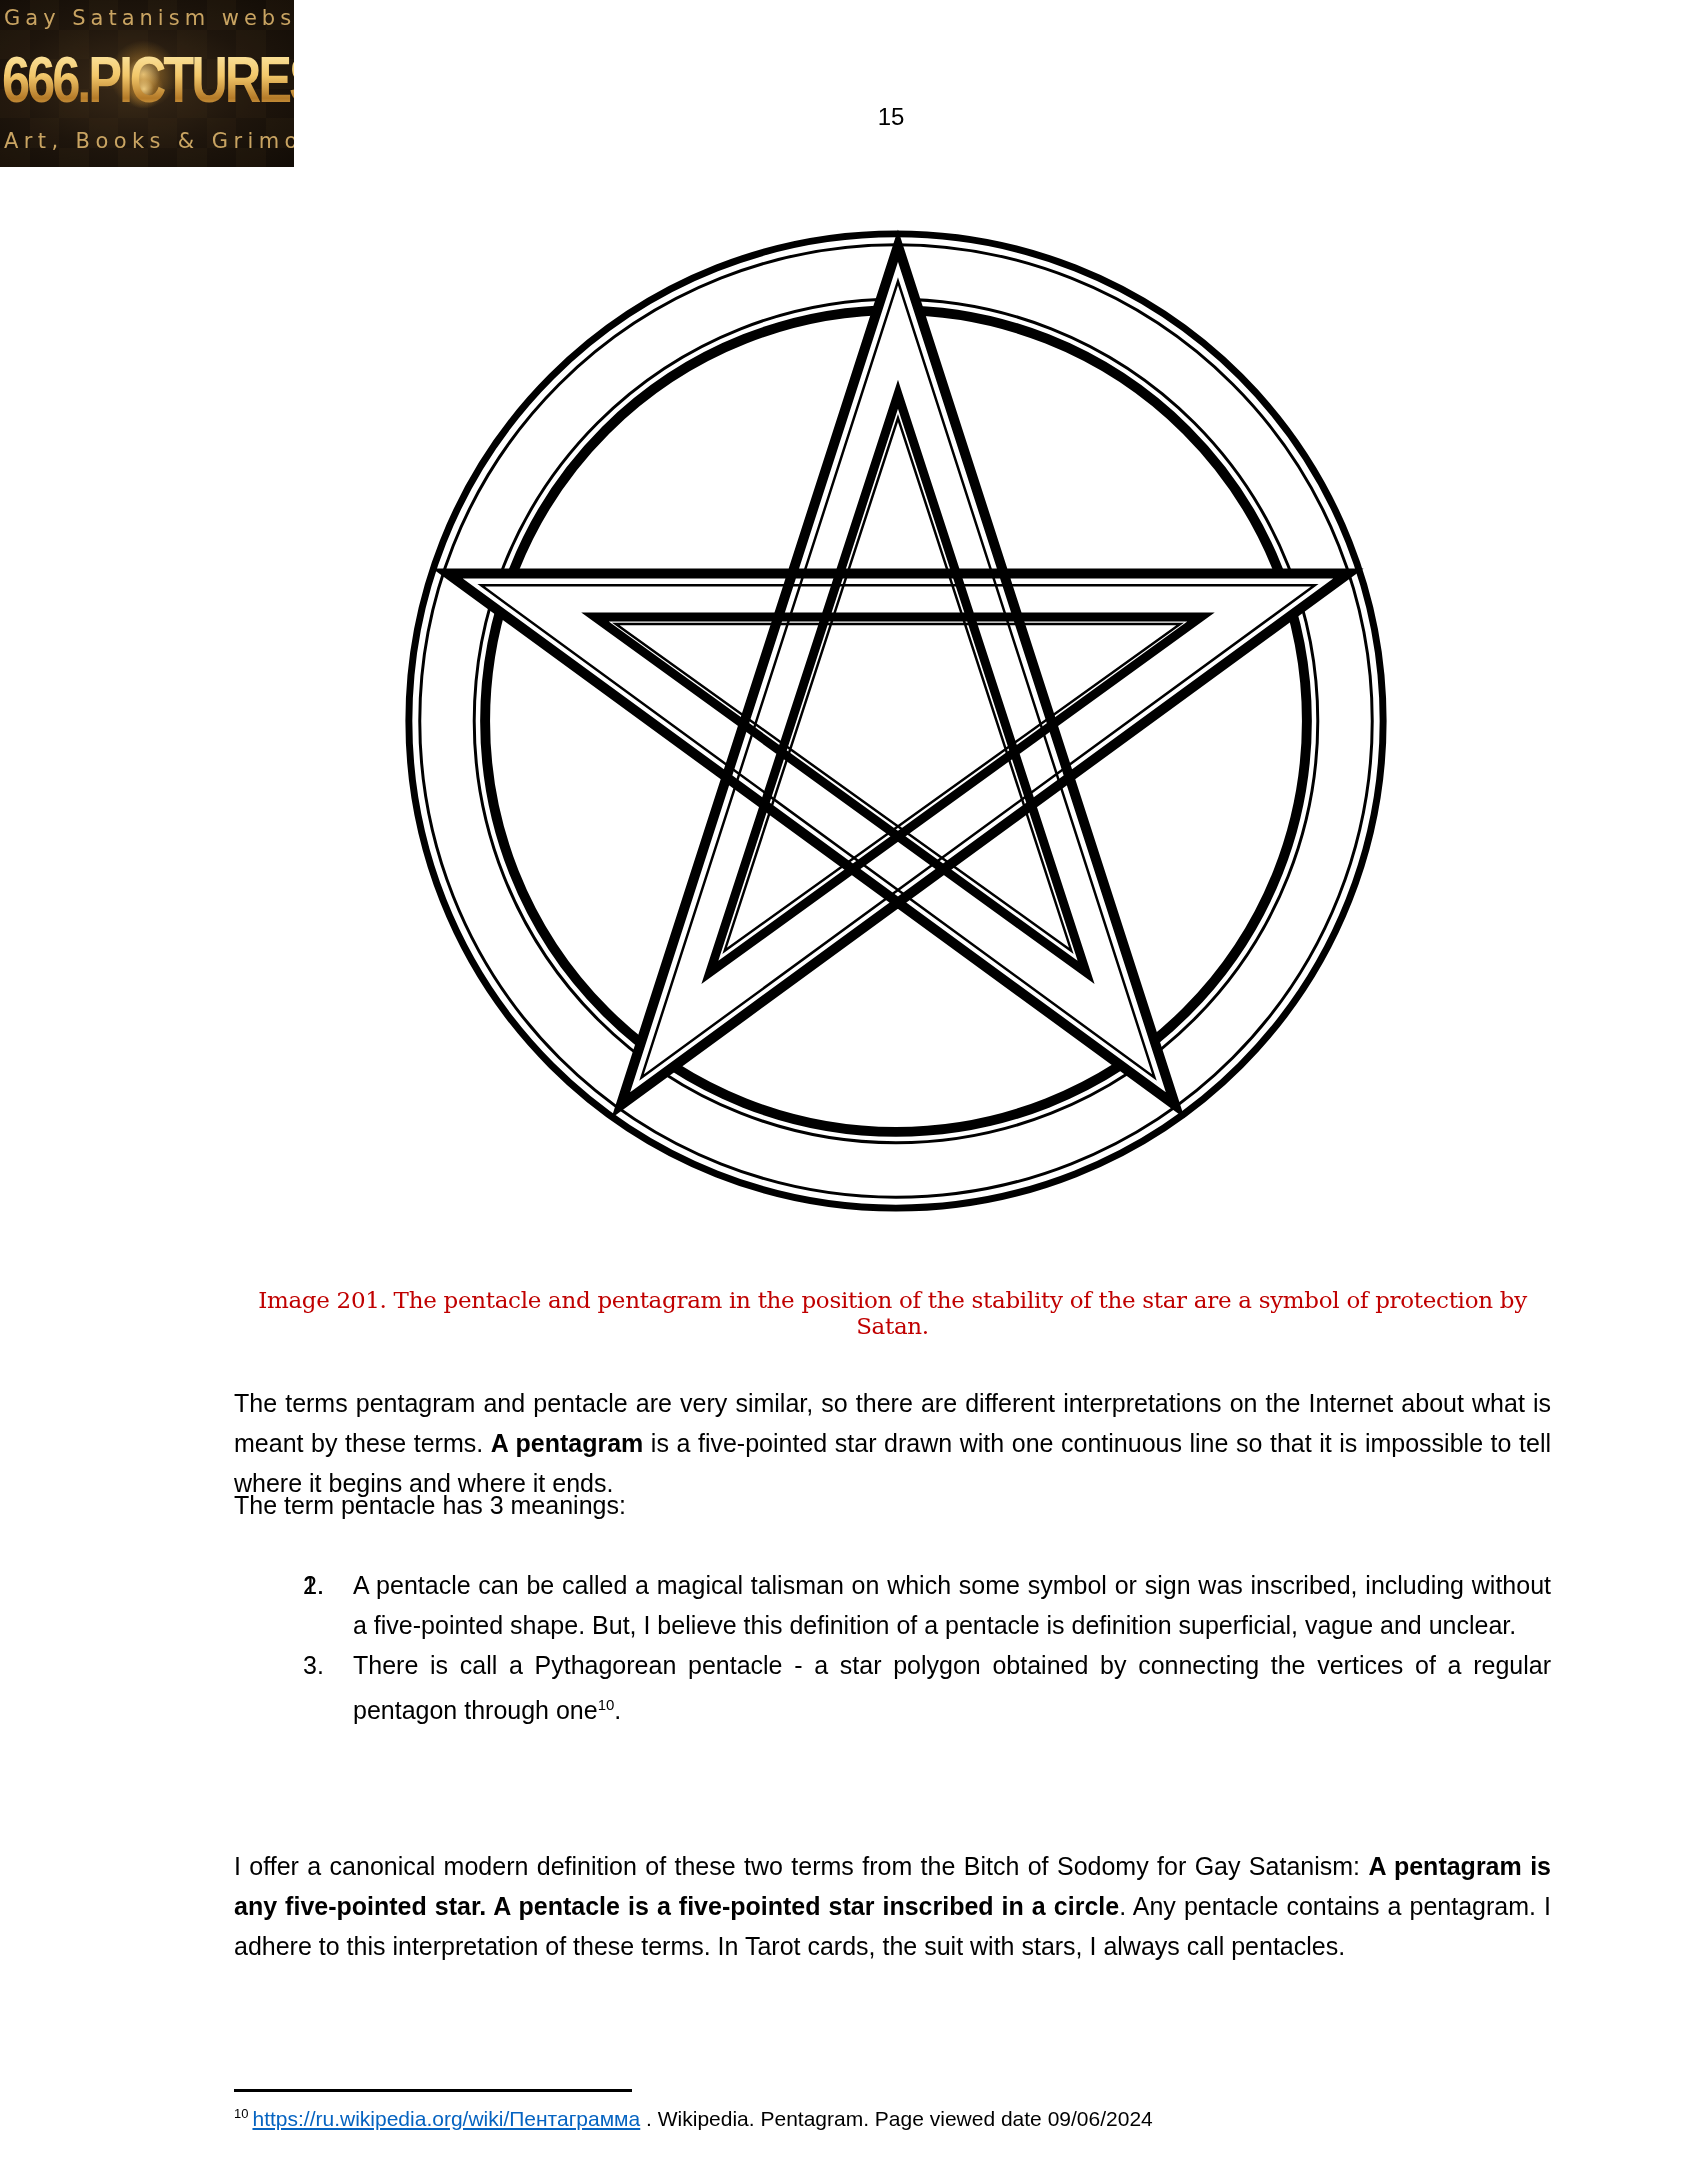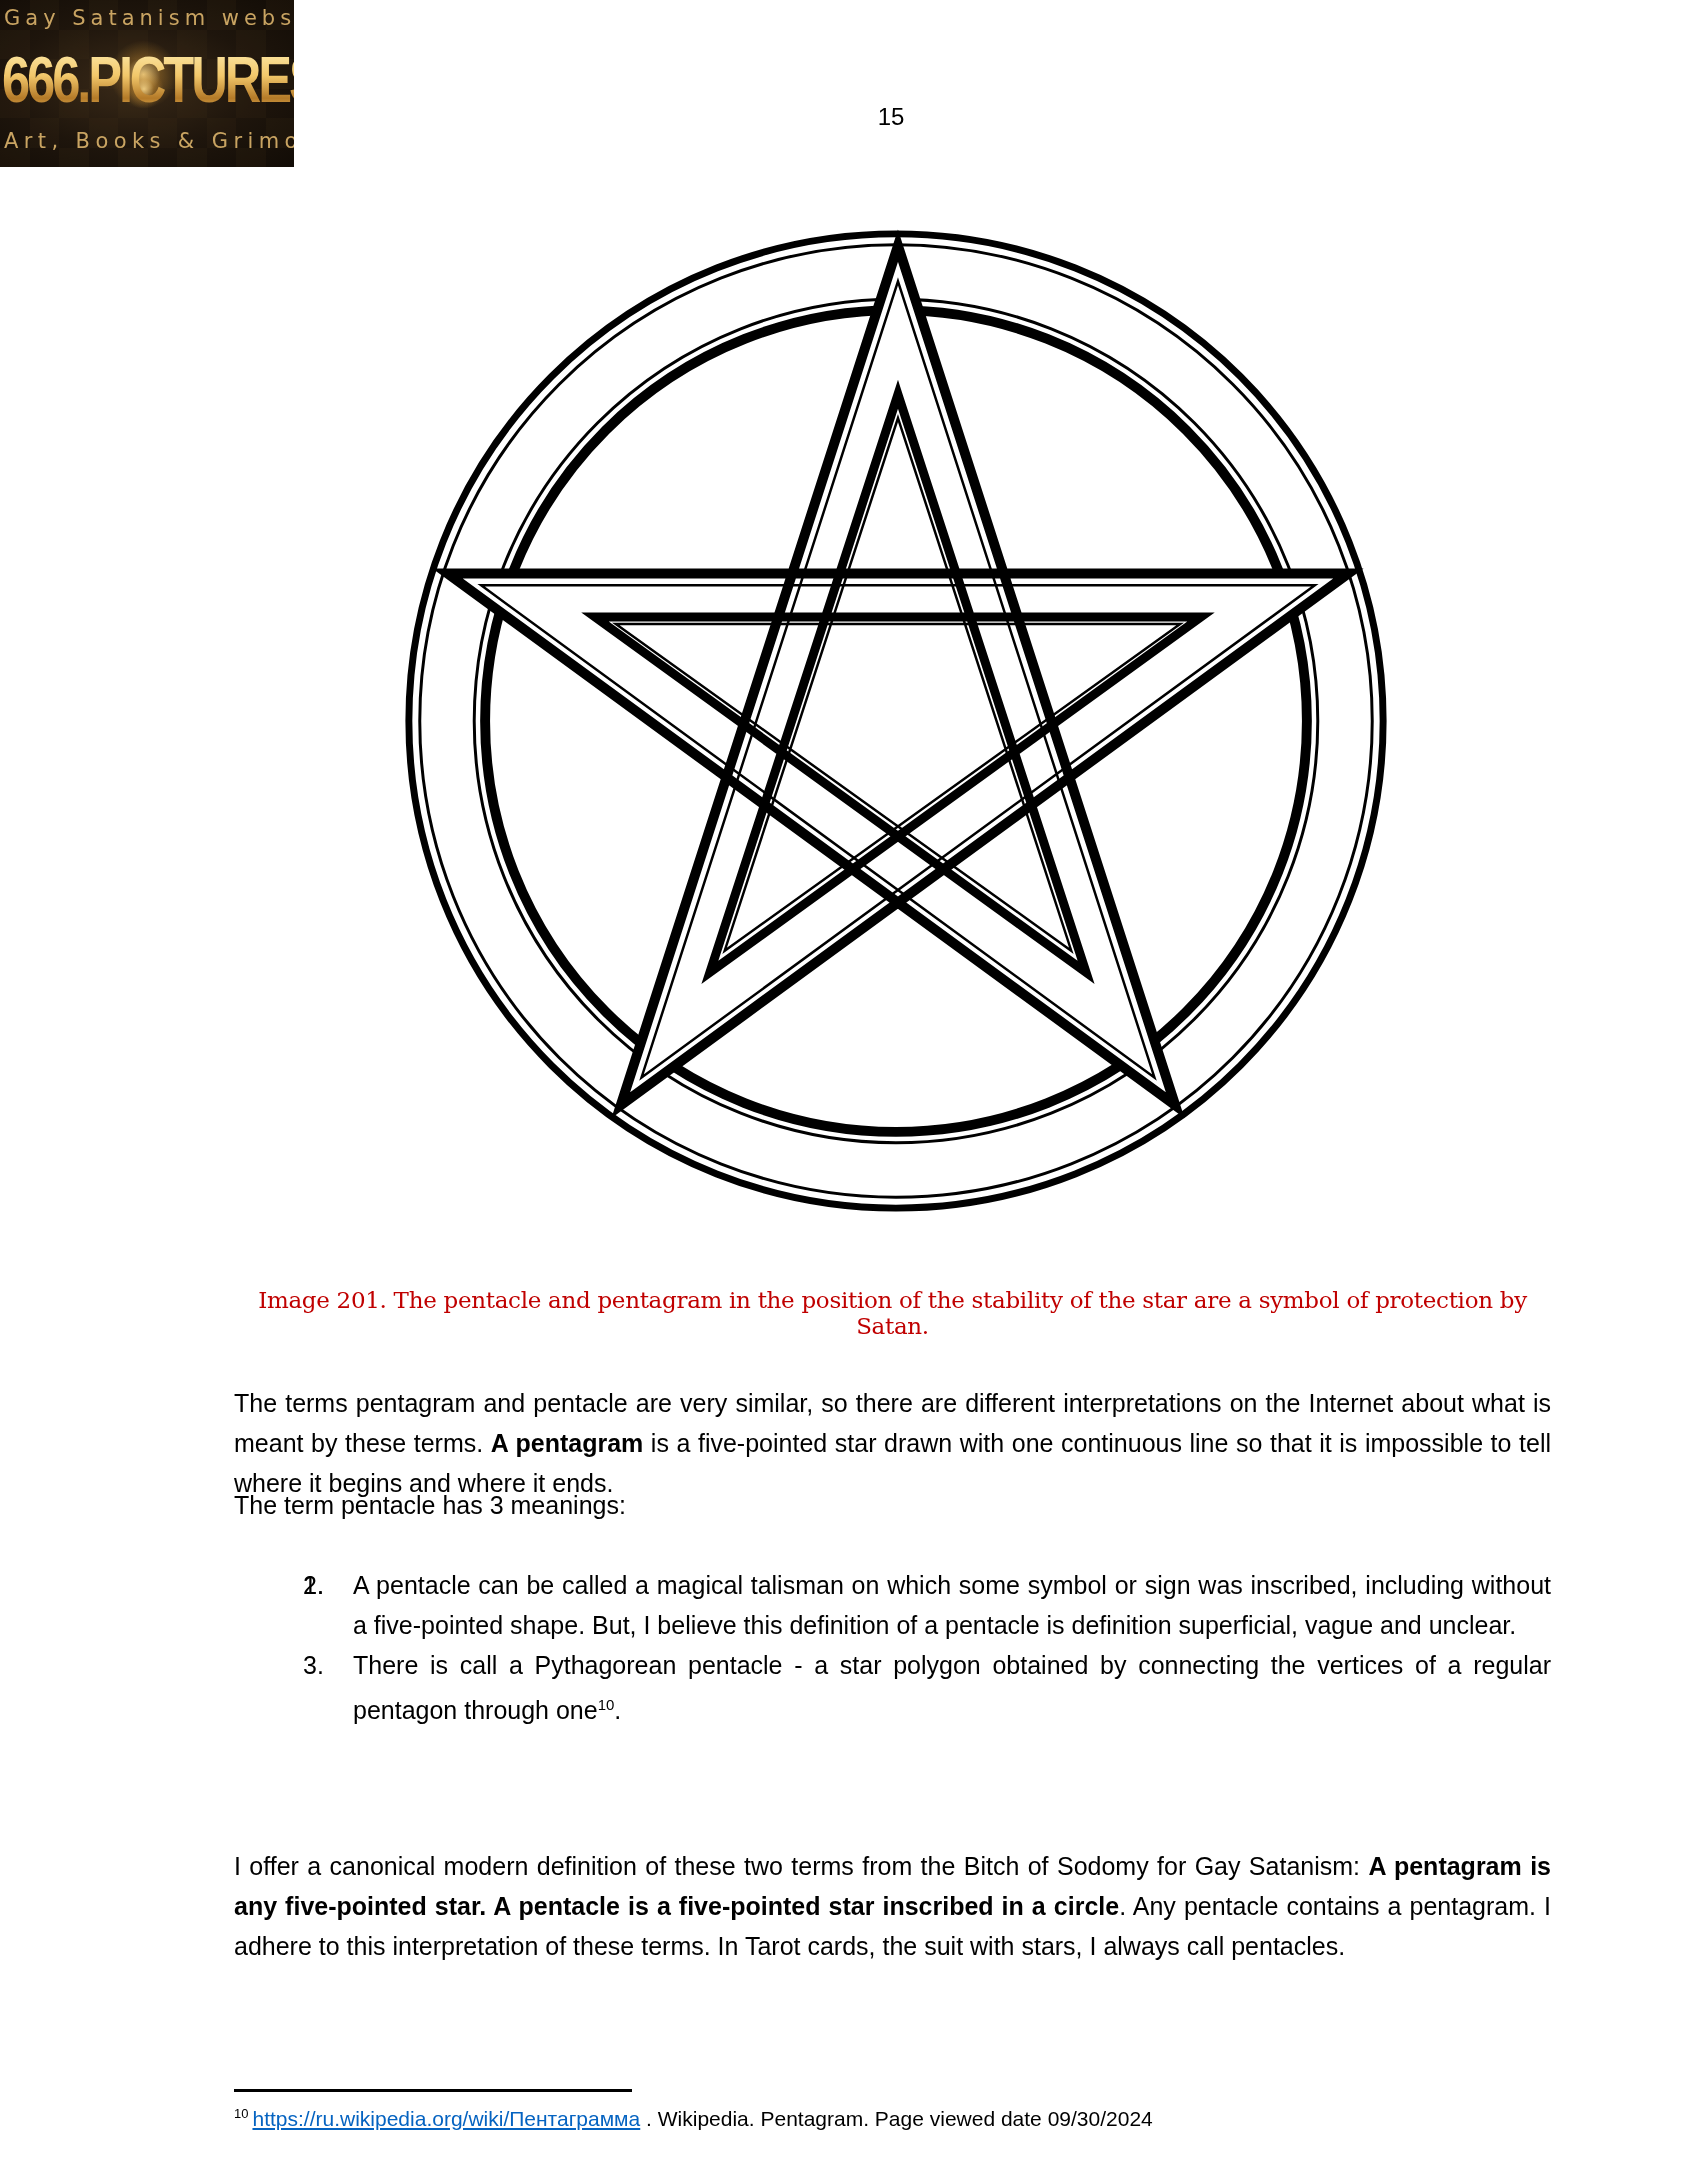--- a/index.html
+++ b/index.html
@@ -113,15 +113,15 @@
   <li>
     <span class="num">3.</span>
     <span>There is call a Pythagorean pentacle - a star polygon obtained by connecting the vertices of a regular pentagon through one</span><sup style="font-size:15px;">10</sup><span>.</span>
   </li>
 </ol>
 
 <div class="body-text p3"><span>I offer a canonical modern definition of these two terms from the Bitch of Sodomy for Gay Satanism: </span><b>A pentagram is any five-pointed star. A pentacle is a five-pointed star inscribed in a circle</b><span>. Any pentacle contains a pentagram. I adhere to this interpretation of these terms. In Tarot cards, the suit with stars, I always call pentacles.</span></div>
 
 <div class="footnote-rule"></div>
 <div class="footnote">
-  <sup>10</sup><a>https://ru.wikipedia.org/wiki/Пентаграмма</a><span> . Wikipedia. Pentagram. Page viewed date 09/30/2024</span>
+  <sup>10</sup><a>https://ru.wikipedia.org/wiki/Пентаграмма</a><span> . Wikipedia. Pentagram. Page viewed date 09/06/2024</span>
 </div>
 
 
 </body></html>

